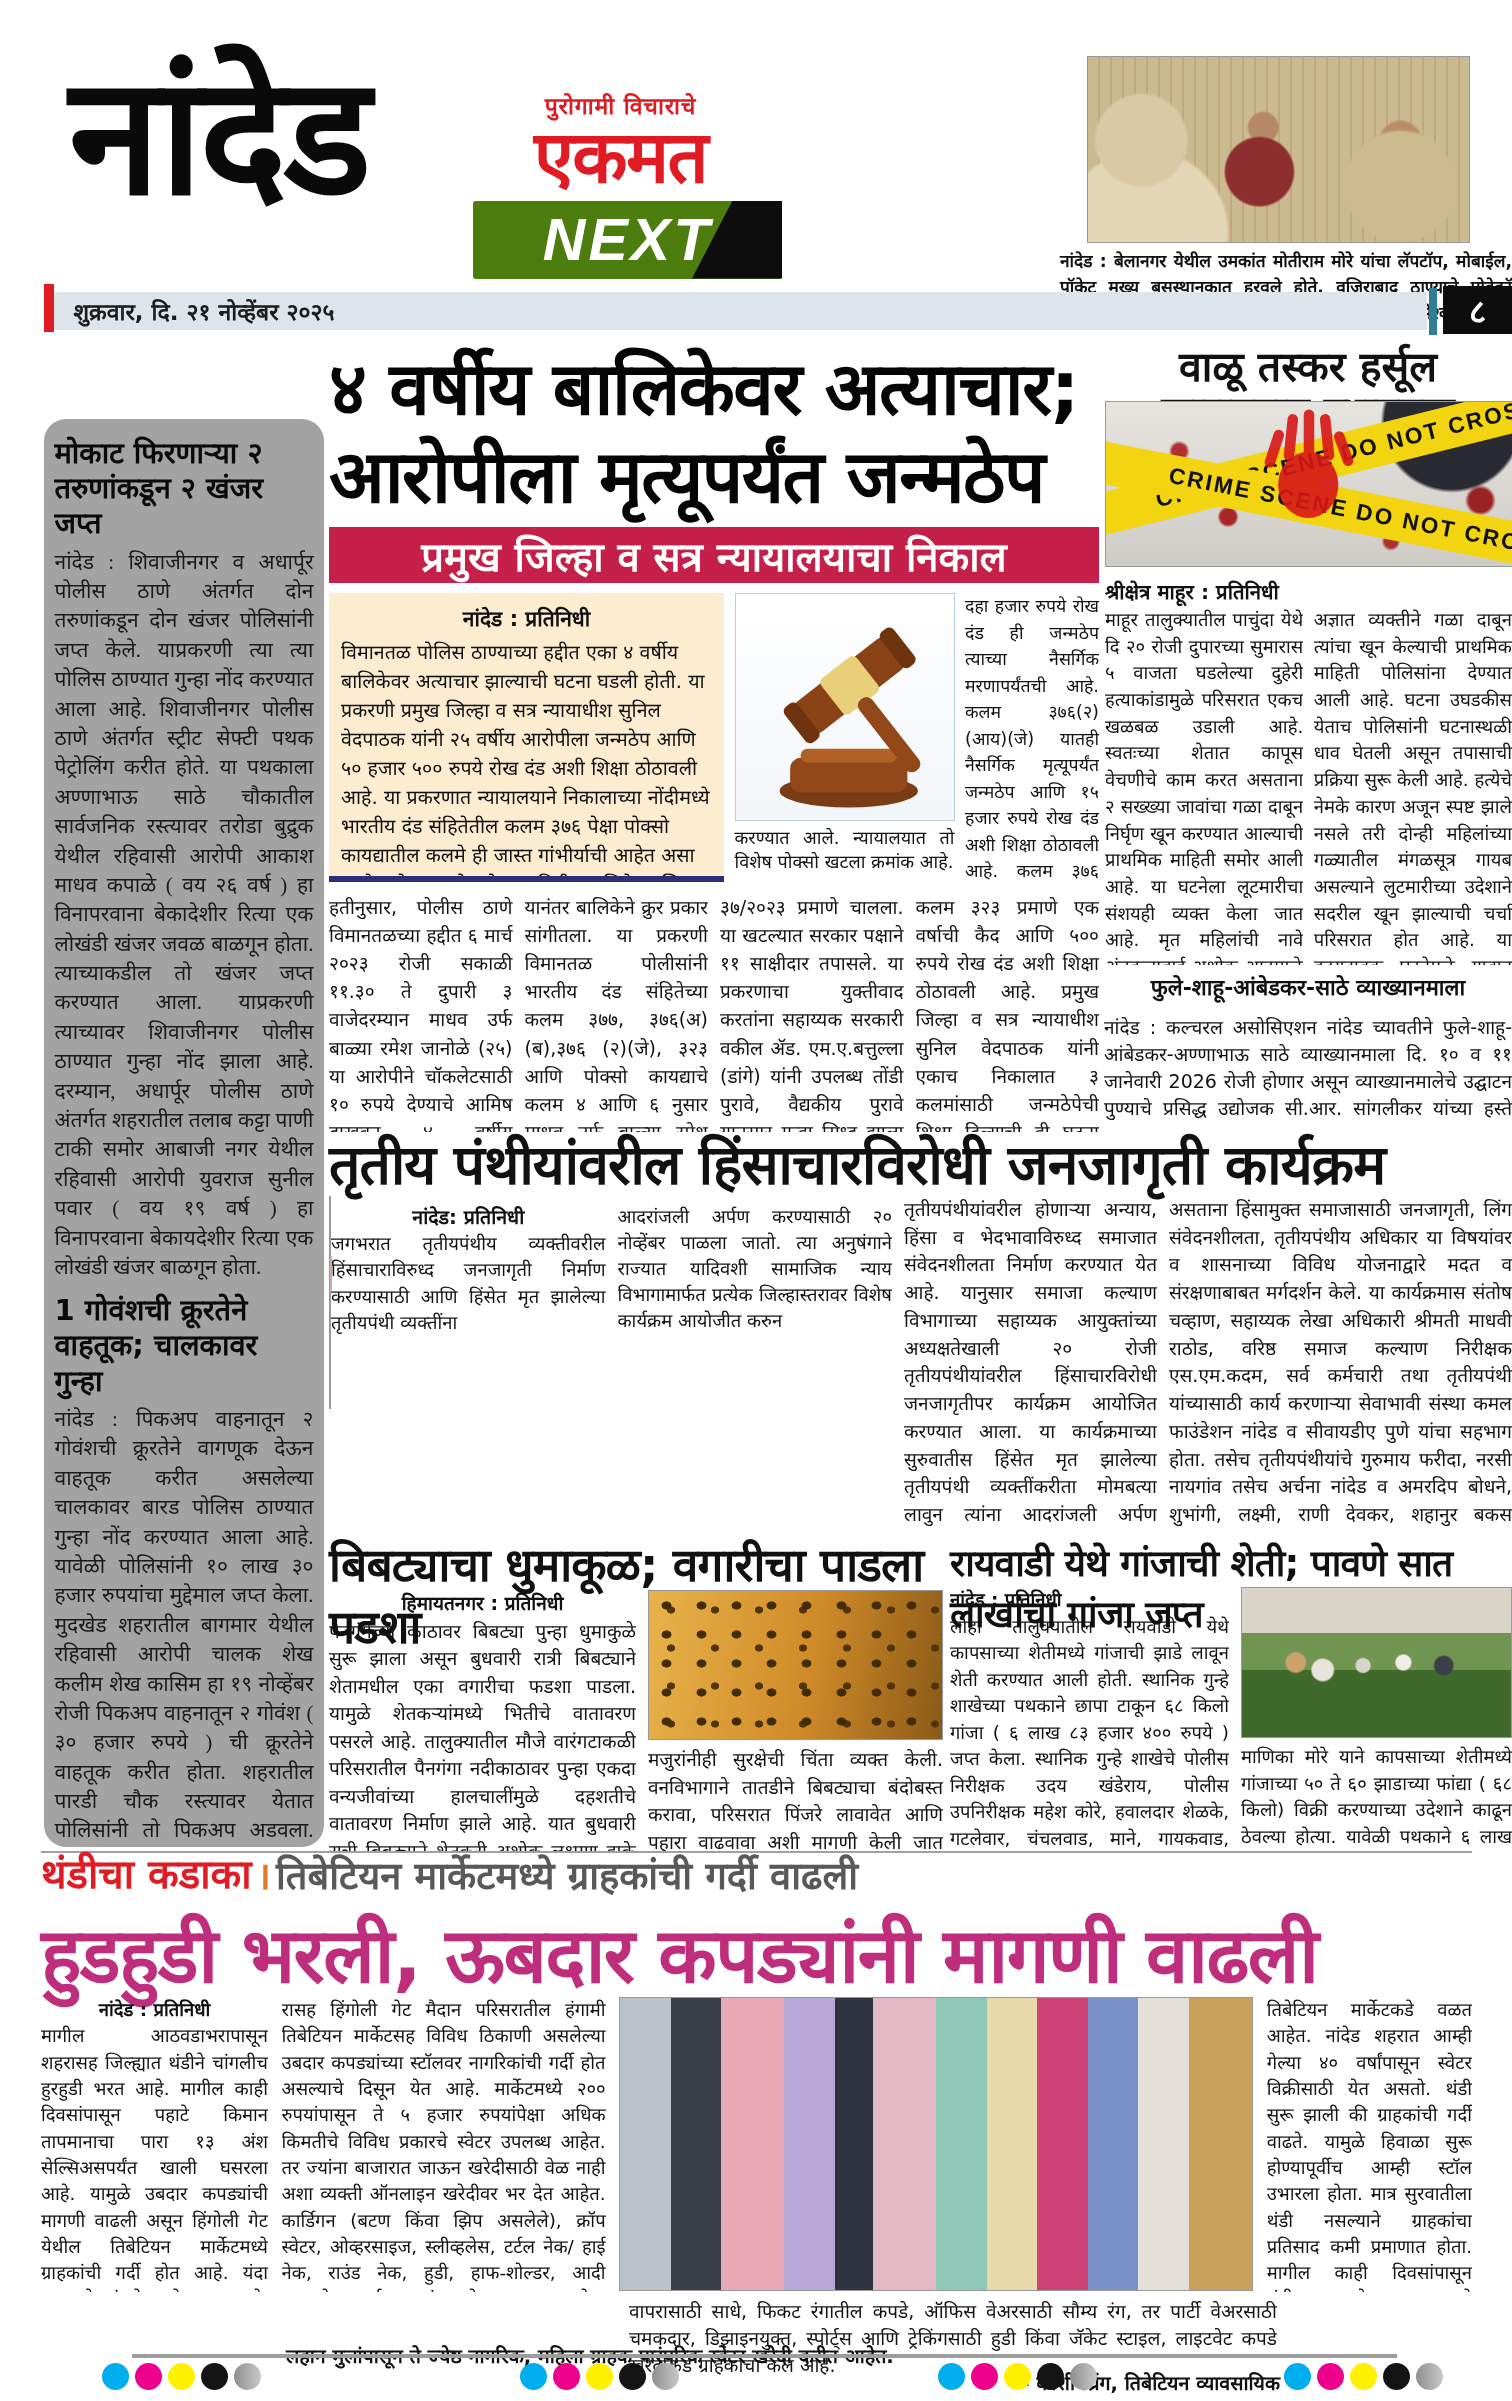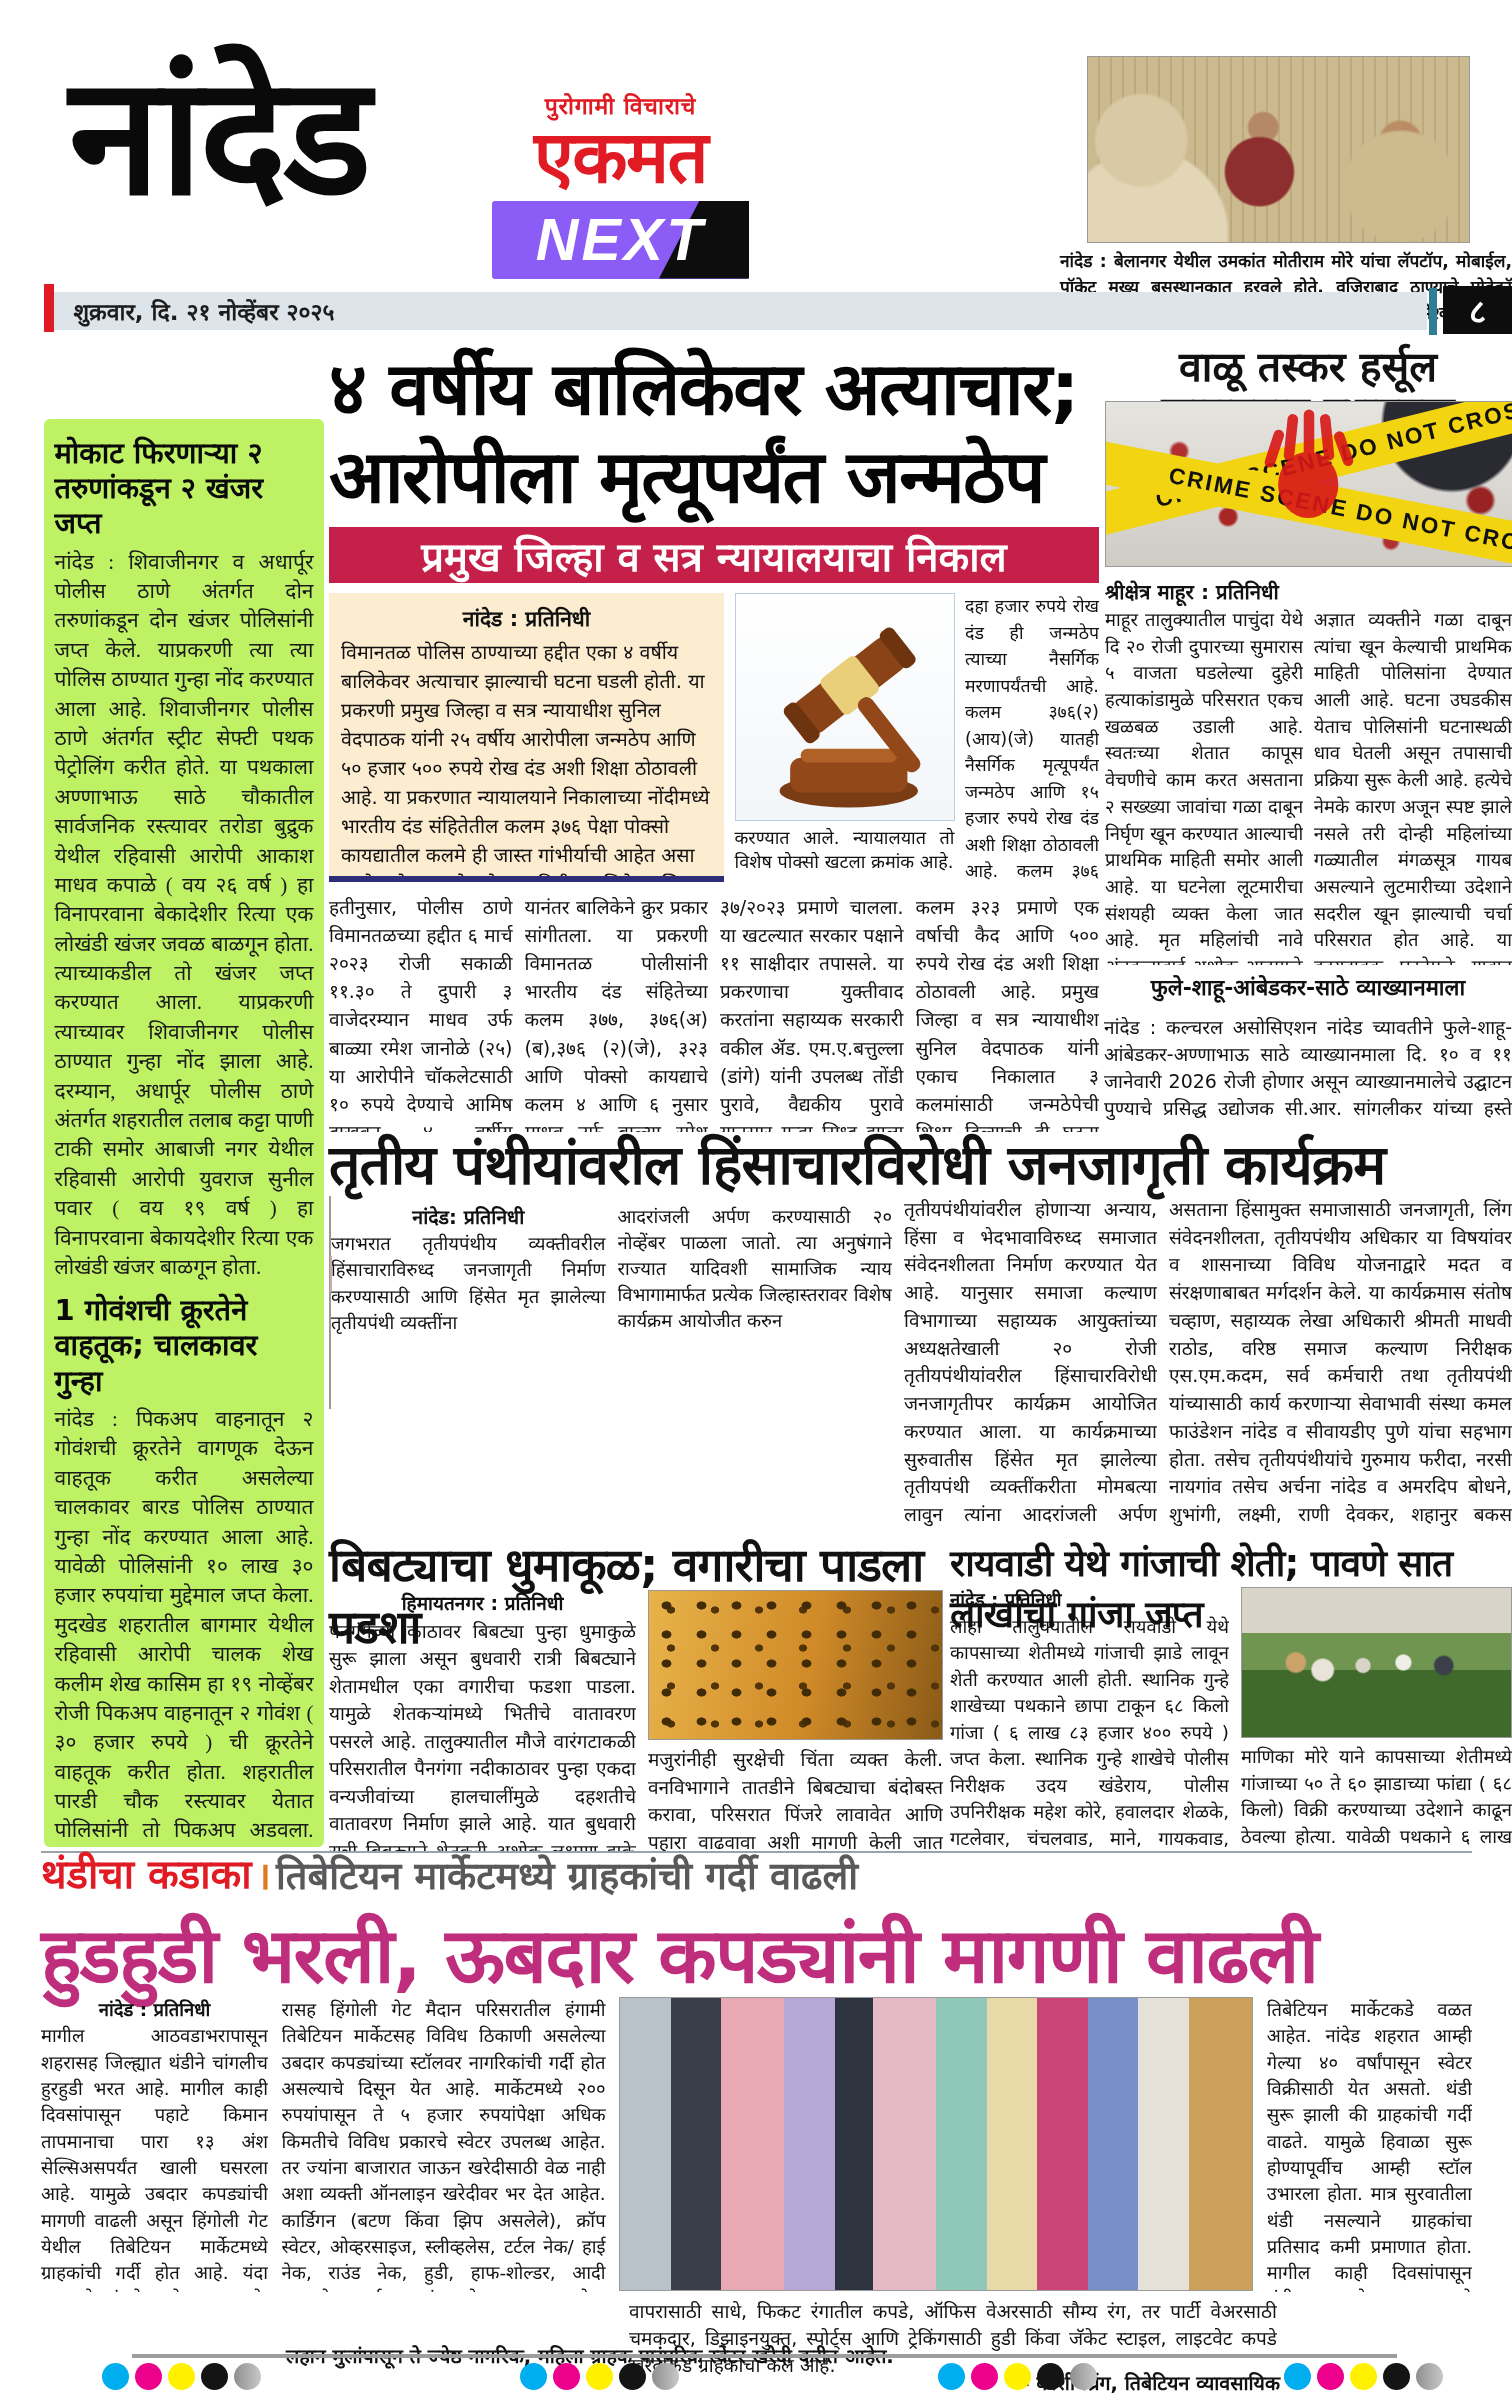--- a/index.html
+++ b/index.html
@@ -7,21 +7,21 @@
         font-family:"DejaVu Sans",sans-serif;color:#111;overflow:hidden;}
   .abs{position:absolute;}
   .clip{overflow:hidden;}
   .just{text-align:justify;text-justify:inter-word;}
 
   
   .city{left:69px;top:51px;font-size:164px;line-height:1.05;font-weight:900;color:#0a0a0a;letter-spacing:-3px;}
   .brand-box{left:473px;top:89px;width:295px;text-align:center;}
   .tagline{font-size:23px;font-weight:bold;color:#e01b23;letter-spacing:0.8px;}
   .brand{font-size:72px;line-height:1.0;font-weight:900;color:#e01b23;letter-spacing:-1.5px;}
-  .next-logo{position:relative;margin:7.5px auto 0;width:257px;height:78px;background:#8b5cf6;border-radius:3px;}
+  .next-logo{position:relative;margin:7.5px auto 0;width:309px;height:78px;background:#4d7c0f;border-radius:3px;}
   .next-black{position:absolute;right:0;top:0;width:90px;height:78px;background:#0d0d0d;
               clip-path:polygon(45% 0,100% 0,100% 100%,0 100%);}
   .next-text{position:absolute;left:0;top:0;width:100%;height:100%;display:flex;align-items:center;justify-content:center;
              font-size:59px;font-weight:900;font-style:italic;color:#fff;letter-spacing:3px;font-family:"Liberation Sans",sans-serif;}
   .top-photo{left:1087px;top:56px;width:381px;height:185px;border:0.8px solid #999;
       background:
         radial-gradient(circle at 14% 45%, #d9c9a4 0 13%, transparent 14%),
         radial-gradient(circle at 15% 95%, #e3d6b6 0 22%, transparent 23%),
         radial-gradient(circle at 45% 62%, #8e2f2f 0 14%, transparent 15%),
         radial-gradient(circle at 46% 38%, #b58868 0 6%, transparent 7%),
@@ -39,21 +39,21 @@
            align-items:center;justify-content:center;font-size:33px;font-weight:bold;}
 
   
   .fast-head{left:44px;top:340px;width:280px;height:69px;background:#11646e;border-radius:4.5px;
              display:flex;align-items:center;gap:13.6px;padding-left:13.6px;box-sizing:border-box;}
   .chev-circle{width:42px;height:42px;border-radius:50%;background:#fff;position:relative;flex:0 0 auto;}
   .chev-circle i{position:absolute;left:10.5px;width:21px;height:21px;border:0 solid #11646e;
                  border-left-width:5.3px;border-bottom-width:5.3px;transform:rotate(-45deg);}
   .chev-circle i.c1{top:3px;} .chev-circle i.c2{top:13.6px;}
   .fast-title{color:#fff;font-size:35px;font-weight:900;}
-  .fast-panel{left:44px;top:419px;width:280px;height:1428px;background:#bef264;border-radius:6px;
+  .fast-panel{left:44px;top:419px;width:280px;height:1428px;background:#a3a3a3;border-radius:22px;
               padding:12px 10.5px;box-sizing:border-box;}
   .fast-item h3{margin:4.5px 0 6px;font-size:29px;line-height:1.22;font-weight:900;color:#0a0a0a;}
   .fast-item p{margin:0 0 10.5px;font-size:21px;line-height:1.4;color:#1a1a1a;font-family:Liberation Serif, serif;}
 
   
   .lead-hl{left:329px;top:345px;width:770px;font-size:73px;line-height:1.2;font-weight:900;color:#050505;letter-spacing:-1.5px;}
   .kicker{left:329px;top:527px;width:770px;height:56px;background:#c5204a;color:#fff;display:flex;
           align-items:center;justify-content:center;font-size:40px;font-weight:900;}
   .lead-mid{left:329px;top:593px;width:770px;height:289px;display:flex;gap:10.5px;}
   .intro-box{width:395px;background:#fcecd0;border-bottom:6.8px solid #2d2d7a;padding:10.5px 12px;box-sizing:border-box;

